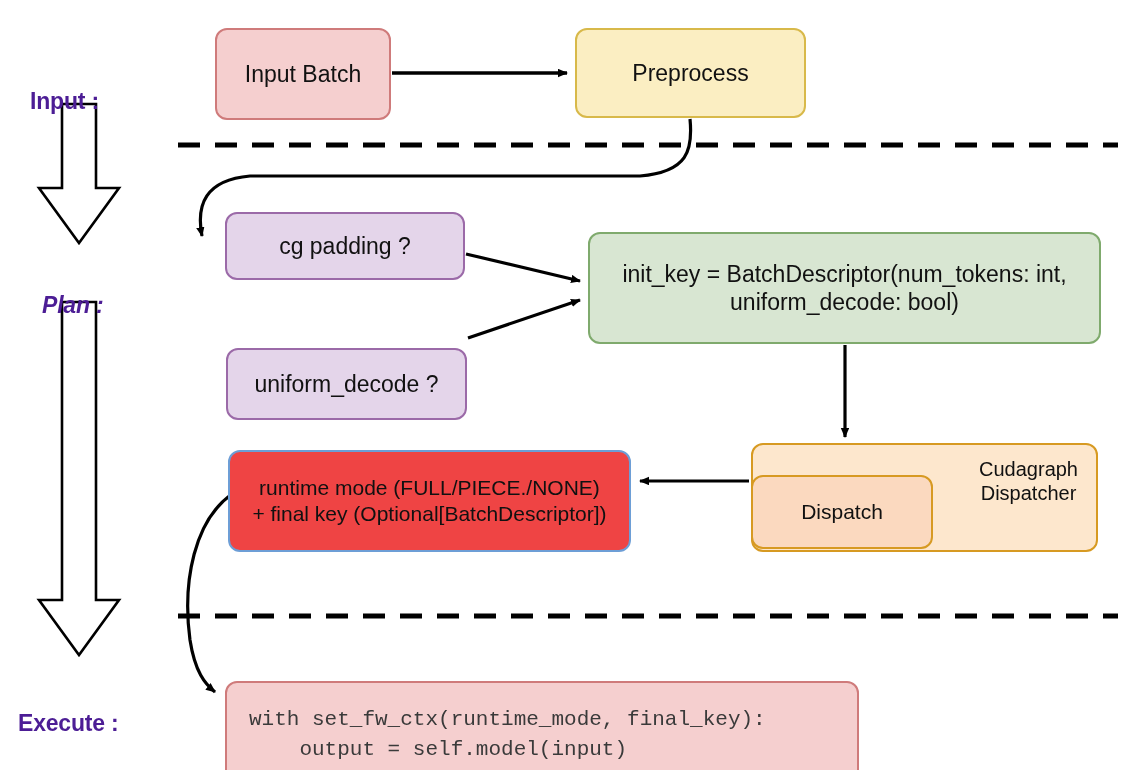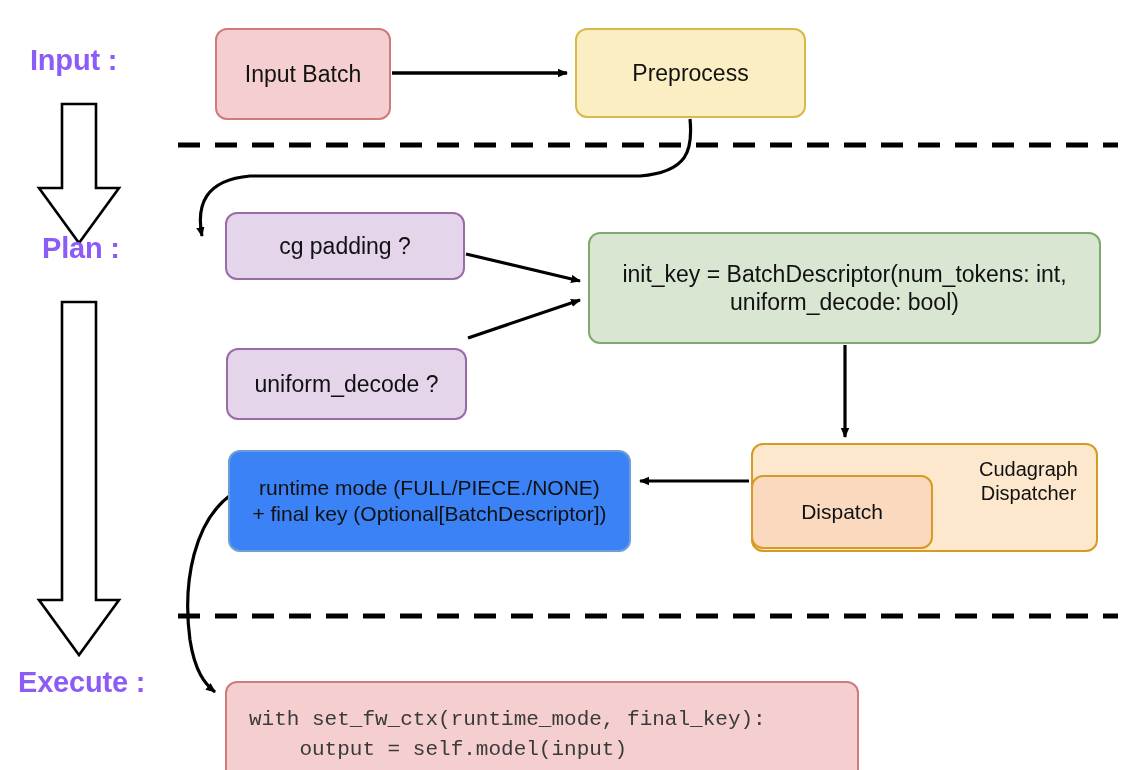--- a/index.html
+++ b/index.html
@@ -1,37 +1,37 @@
 <!DOCTYPE html>
 <html><head>
 <meta charset="utf-8">
 <style>
   html,body{margin:0;padding:0;background:#ffffff;}
   #stage{position:relative;width:1142px;height:770px;background:#ffffff;
          font-family:"Liberation Sans",sans-serif;overflow:hidden;}
   .node{position:absolute;box-sizing:border-box;display:flex;align-items:center;
         justify-content:center;text-align:center;border-radius:12px;border-width:2px;
         border-style:solid;color:#111111;line-height:1.22;}
-  .stage-label{position:absolute;font-weight:bold;font-size:29px;color:#8b5cf6;
-        white-space:nowrap;letter-spacing:-0.2px;}
+  .stage-label{position:absolute;font-weight:bold;font-size:23px;color:#4c1d95;
+        white-space:nowrap;letter-spacing:-0.2px;margin-top:44px;}
   svg.layer{position:absolute;left:0;top:0;width:1142px;height:770px;overflow:visible;}
   svg.layer.behind{z-index:1;}
   .node{z-index:2;}
   .stage-label{z-index:3;}
   .code{font-family:"Liberation Mono","DejaVu Sans Mono",monospace;font-size:21px;
         white-space:pre;text-align:left;display:block;color:#3a3a3a;line-height:1.45;}
   .n-input-batch{left:215px;top:28px;width:176px;height:92px;background:#f5cfcf;border-color:#cf7b7b;font-size:23px;}
   .n-preprocess{left:575px;top:28px;width:231px;height:90px;background:#fbeec2;border-color:#d8b94a;font-size:23px;}
   .n-cgpad{left:225px;top:212px;width:240px;height:68px;background:#e4d5ea;border-color:#9b6aa8;font-size:23px;}
   .n-unidec{left:226px;top:300px;width:241px;height:72px;background:#e4d5ea;border-color:#9b6aa8;font-size:23px;margin-top:48px;}
   .n-initkey{left:588px;top:232px;width:513px;height:112px;background:#d8e6d2;border-color:#7faa6d;font-size:23px;padding:0 10px;}
   .n-dispatcher{left:751px;top:443px;width:347px;height:109px;background:#fde7cd;border-color:#d79a22;
         font-size:20px;align-items:flex-start;justify-content:flex-end;padding:12px 18px 0 0;}
   .n-dispatch{left:751px;top:443px;width:182px;height:74px;background:#fbd9bf;border-color:#d79a22;font-size:21px;margin-top:32px;}
-  .n-runtime{left:228px;top:450px;width:403px;height:102px;background:#3b82f6;border-color:#6d9ed6;font-size:21px;}
+  .n-runtime{left:228px;top:450px;width:403px;height:102px;background:#ef4444;border-color:#6d9ed6;font-size:21px;}
   .n-code{left:225px;top:651px;width:634px;height:108px;background:#f5cfcf;border-color:#cf7b7b;
         justify-content:flex-start;padding-left:22px;margin-top:30px;}
 </style>
 </head>
 <body>
 
 <div id="stage">
 
   <svg class="layer behind" viewBox="0 0 1142 770" xmlns="http://www.w3.org/2000/svg">
     <defs>
@@ -56,21 +56,21 @@
     <line x1="749" y1="481" x2="640" y2="481" stroke="#000000" stroke-width="3.2" marker-end="url(#ah)"></line>
 
     <path d="M232,494 C195,520 182,580 190,640 C195,672 205,684 215,692" fill="none" stroke="#000000" stroke-width="3.2" marker-end="url(#ah)"></path>
 
     <path d="M62,104 L96,104 L96,188 L119,188 L79,243 L39,188 L62,188 Z" fill="#ffffff" stroke="#000000" stroke-width="2.6" stroke-linejoin="miter"></path>
 
     <path d="M62,302 L96,302 L96,600 L119,600 L79,655 L39,600 L62,600 Z" fill="#ffffff" stroke="#000000" stroke-width="2.6" stroke-linejoin="miter"></path>
   </svg>
 
   <div class="stage-label" style="left:30px;top:44px;">Input :</div>
-  <div class="stage-label" style="left:42px;top:232px;">Plan :</div>
+  <div class="stage-label" style="left:42px;top:248px;font-style:italic;">Plan :</div>
   <div class="stage-label" style="left:18px;top:666px;">Execute :</div>
 
   <div class="node n-input-batch">
     <span>Input Batch</span>
   </div>
 
   <div class="node n-preprocess">
     <span>Preprocess</span>
   </div>
 

